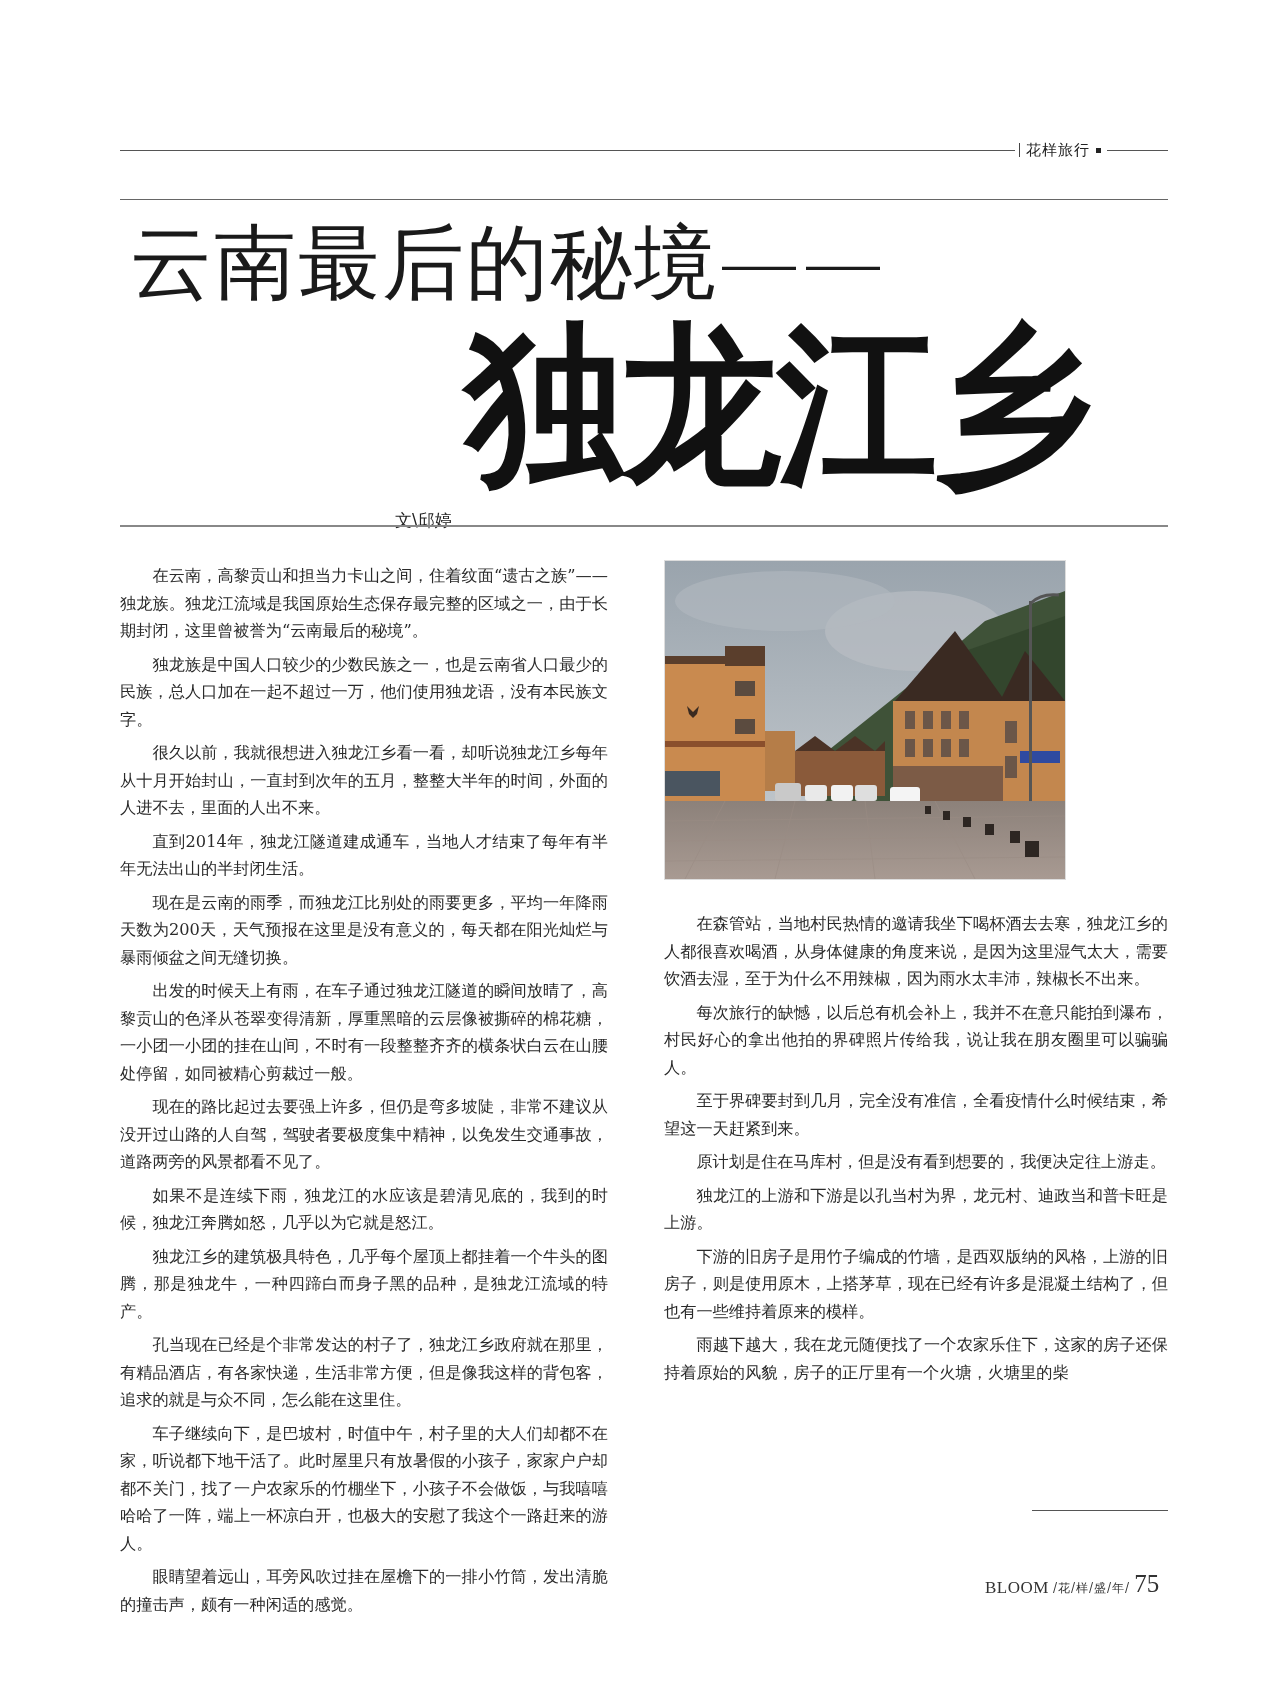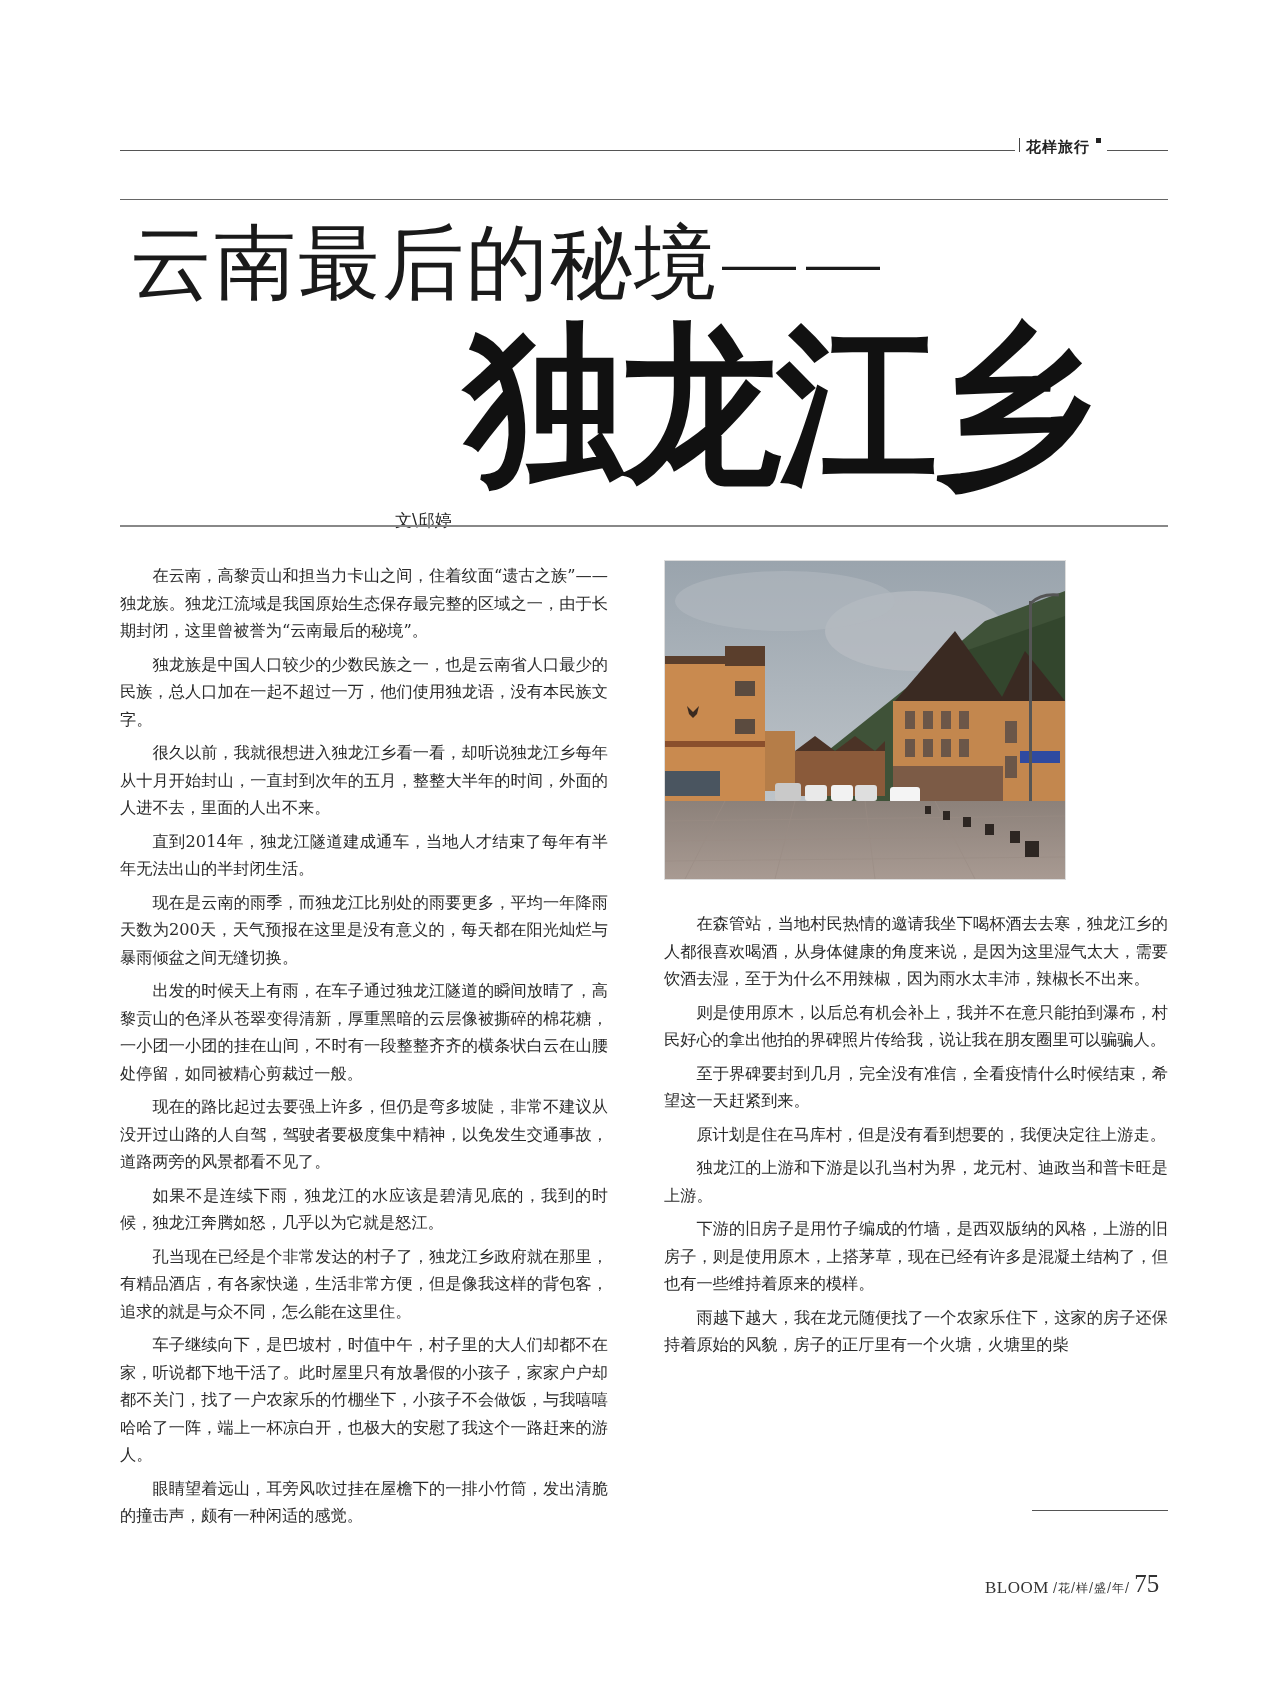--- a/index.html
+++ b/index.html
@@ -3,21 +3,21 @@
 <meta charset="utf-8">
 <style>
   html, body { margin:0; padding:0; background:#ffffff; }
   body { width:1280px; height:1695px; position:relative; overflow:hidden;
          font-family:"DejaVu Serif","Liberation Serif",serif; color:#231f20; }
   .abs { position:absolute; }
 
   
   .top-rule { left:120px; top:150px; width:1048px; height:1px; background:#555; }
   .section-tag { left:1015px; top:138px; height:24px; background:#fff; padding:0 6px 0 4px;
-                 display:flex; gap:6px;font-weight:bold; }
+                 display:flex; align-items:center; gap:6px; }
   .section-tag .tick { width:1px; height:14px; background:#444; }
   .section-tag .label { font-size:15px; letter-spacing:1px; color:#222; }
   .section-tag .square { width:5px; height:5px; background:#222; }
 
   .title-rule-top { left:120px; top:199px; width:1048px; height:1px; background:#666; }
   .title-rule-bottom { left:120px; top:525px; width:1048px; height:2px; background:#888; }
 
   .title-line1 { left:130px; top:222px; font-family:"DejaVu Sans","Liberation Sans",sans-serif;
                  font-size:82px; font-weight:300; letter-spacing:2px; line-height:1; color:#1a1a1a; }
   .title-line2 { left:465px; top:318px; font-family:"DejaVu Serif","Liberation Serif",serif;
@@ -62,20 +62,21 @@
 
 <div class="abs col col-left">
   <p>在云南，高黎贡山和担当力卡山之间，住着纹面“遗古之族”——独龙族。独龙江流域是我国原始生态保存最完整的区域之一，由于长期封闭，这里曾被誉为“云南最后的秘境”。</p>
   <p>独龙族是中国人口较少的少数民族之一，也是云南省人口最少的民族，总人口加在一起不超过一万，他们使用独龙语，没有本民族文字。</p>
   <p>很久以前，我就很想进入独龙江乡看一看，却听说独龙江乡每年从十月开始封山，一直封到次年的五月，整整大半年的时间，外面的人进不去，里面的人出不来。</p>
   <p>直到2014年，独龙江隧道建成通车，当地人才结束了每年有半年无法出山的半封闭生活。</p>
   <p>现在是云南的雨季，而独龙江比别处的雨要更多，平均一年降雨天数为200天，天气预报在这里是没有意义的，每天都在阳光灿烂与暴雨倾盆之间无缝切换。</p>
   <p>出发的时候天上有雨，在车子通过独龙江隧道的瞬间放晴了，高黎贡山的色泽从苍翠变得清新，厚重黑暗的云层像被撕碎的棉花糖，一小团一小团的挂在山间，不时有一段整整齐齐的横条状白云在山腰处停留，如同被精心剪裁过一般。</p>
   <p>现在的路比起过去要强上许多，但仍是弯多坡陡，非常不建议从没开过山路的人自驾，驾驶者要极度集中精神，以免发生交通事故，道路两旁的风景都看不见了。</p>
   <p>如果不是连续下雨，独龙江的水应该是碧清见底的，我到的时候，独龙江奔腾如怒，几乎以为它就是怒江。</p>
+  <p>独龙江乡的建筑极具特色，几乎每个屋顶上都挂着一个牛头的图腾，那是独龙牛，一种四蹄白而身子黑的品种，是独龙江流域的特产。</p>
   <p>孔当现在已经是个非常发达的村子了，独龙江乡政府就在那里，有精品酒店，有各家快递，生活非常方便，但是像我这样的背包客，追求的就是与众不同，怎么能在这里住。</p>
   <p>车子继续向下，是巴坡村，时值中午，村子里的大人们却都不在家，听说都下地干活了。此时屋里只有放暑假的小孩子，家家户户却都不关门，找了一户农家乐的竹棚坐下，小孩子不会做饭，与我嘻嘻哈哈了一阵，端上一杯凉白开，也极大的安慰了我这个一路赶来的游人。</p>
   <p>眼睛望着远山，耳旁风吹过挂在屋檐下的一排小竹筒，发出清脆的撞击声，颇有一种闲适的感觉。</p>
 </div>
 
 <div class="abs photo" title="独龙江乡街景：橙色外墙与深色尖顶的民族风格建筑，墙上挂牛头图腾，石板路、停放的汽车、路灯与云雾缭绕的青山">
   <svg width="400" height="318" viewBox="0 0 400 318" xmlns="http://www.w3.org/2000/svg">
     <defs>
       <linearGradient id="sky" x1="0" y1="0" x2="0" y2="1">
         <stop offset="0" stop-color="#9aa4ad"></stop>
@@ -149,21 +150,21 @@
       <rect x="298" y="256" width="8" height="10"></rect>
         <rect x="320" y="263" width="9" height="11"></rect>
       <rect x="345" y="270" width="10" height="12"></rect>
         <rect x="360" y="280" width="14" height="16"></rect>
     </g>
   </svg>
 </div>
 
 <div class="abs col col-right">
   <p>在森管站，当地村民热情的邀请我坐下喝杯酒去去寒，独龙江乡的人都很喜欢喝酒，从身体健康的角度来说，是因为这里湿气太大，需要饮酒去湿，至于为什么不用辣椒，因为雨水太丰沛，辣椒长不出来。</p>
-  <p>则是使用原木，以后总有机会补上，我并不在意只能拍到瀑布，村民好心的拿出他拍的界碑照片传给我，说让我在朋友圈里可以骗骗人。</p>
+  <p>每次旅行的缺憾，以后总有机会补上，我并不在意只能拍到瀑布，村民好心的拿出他拍的界碑照片传给我，说让我在朋友圈里可以骗骗人。</p>
   <p>至于界碑要封到几月，完全没有准信，全看疫情什么时候结束，希望这一天赶紧到来。</p>
   <p>原计划是住在马库村，但是没有看到想要的，我便决定往上游走。</p>
   <p>独龙江的上游和下游是以孔当村为界，龙元村、迪政当和普卡旺是上游。</p>
   <p>下游的旧房子是用竹子编成的竹墙，是西双版纳的风格，上游的旧房子，则是使用原木，上搭茅草，现在已经有许多是混凝土结构了，但也有一些维持着原来的模样。</p>
   <p>雨越下越大，我在龙元随便找了一个农家乐住下，这家的房子还保持着原始的风貌，房子的正厅里有一个火塘，火塘里的柴</p>
 </div>
 
 <div class="abs end-rule"></div>
 
 <div class="abs footer">

